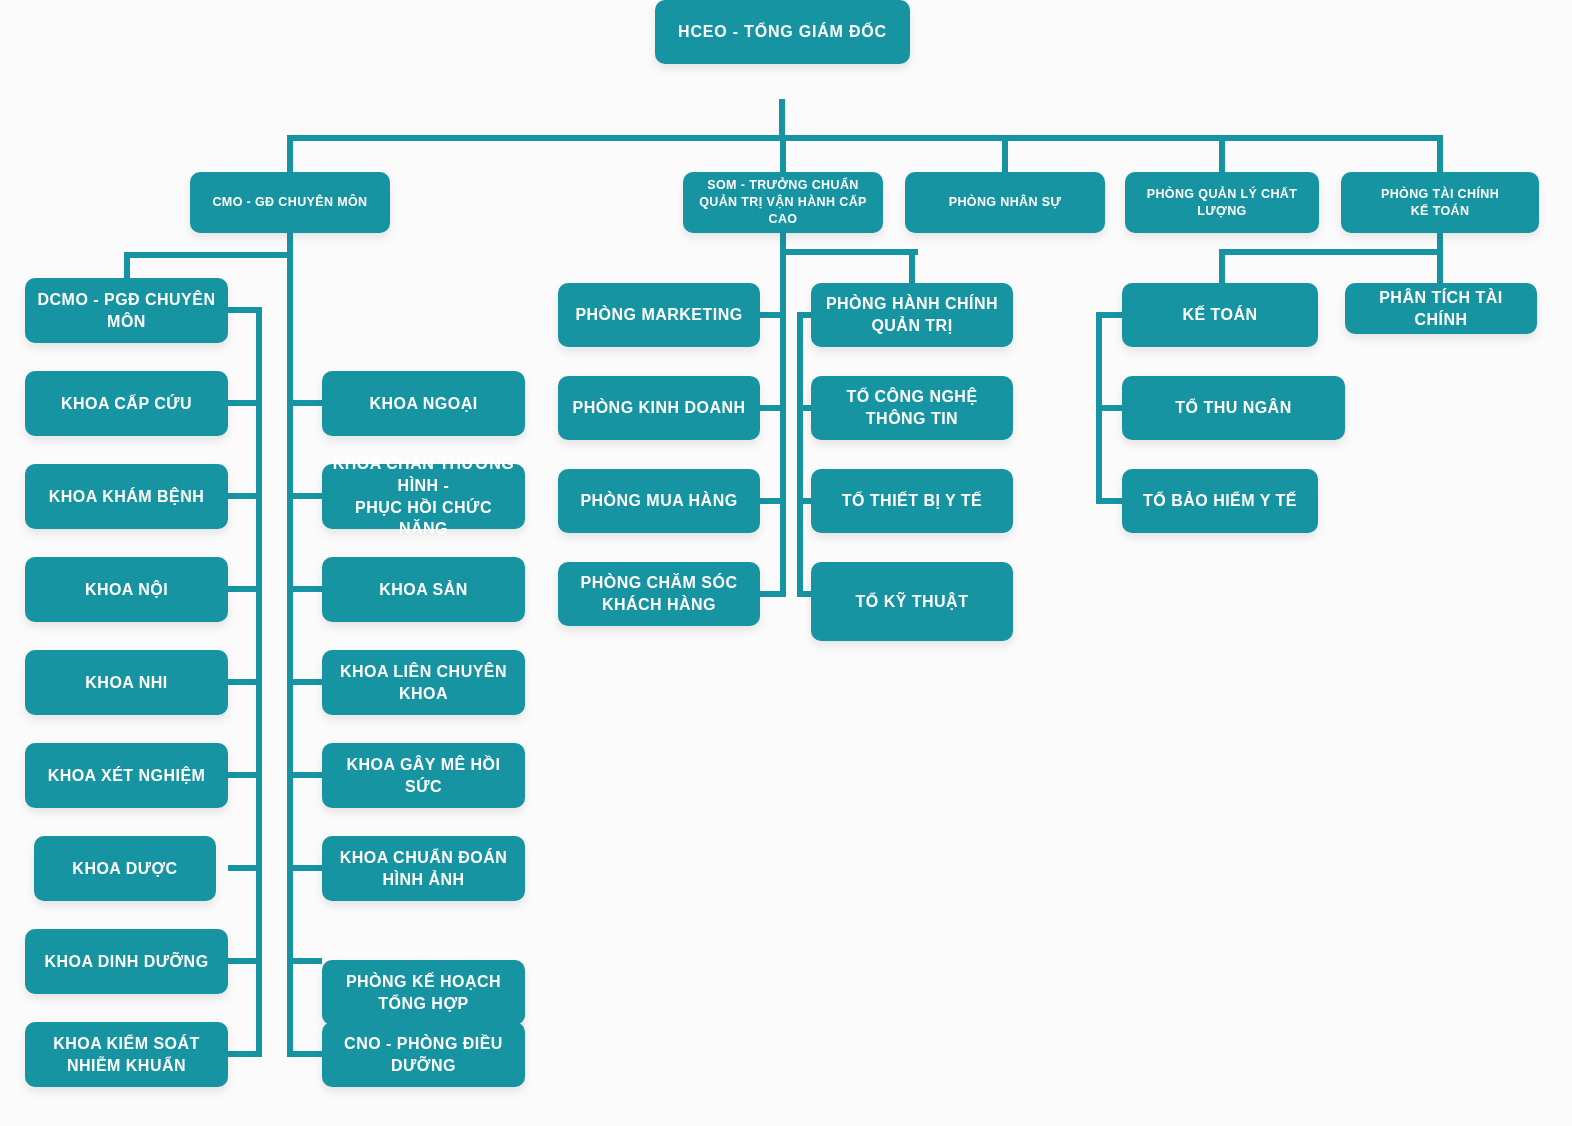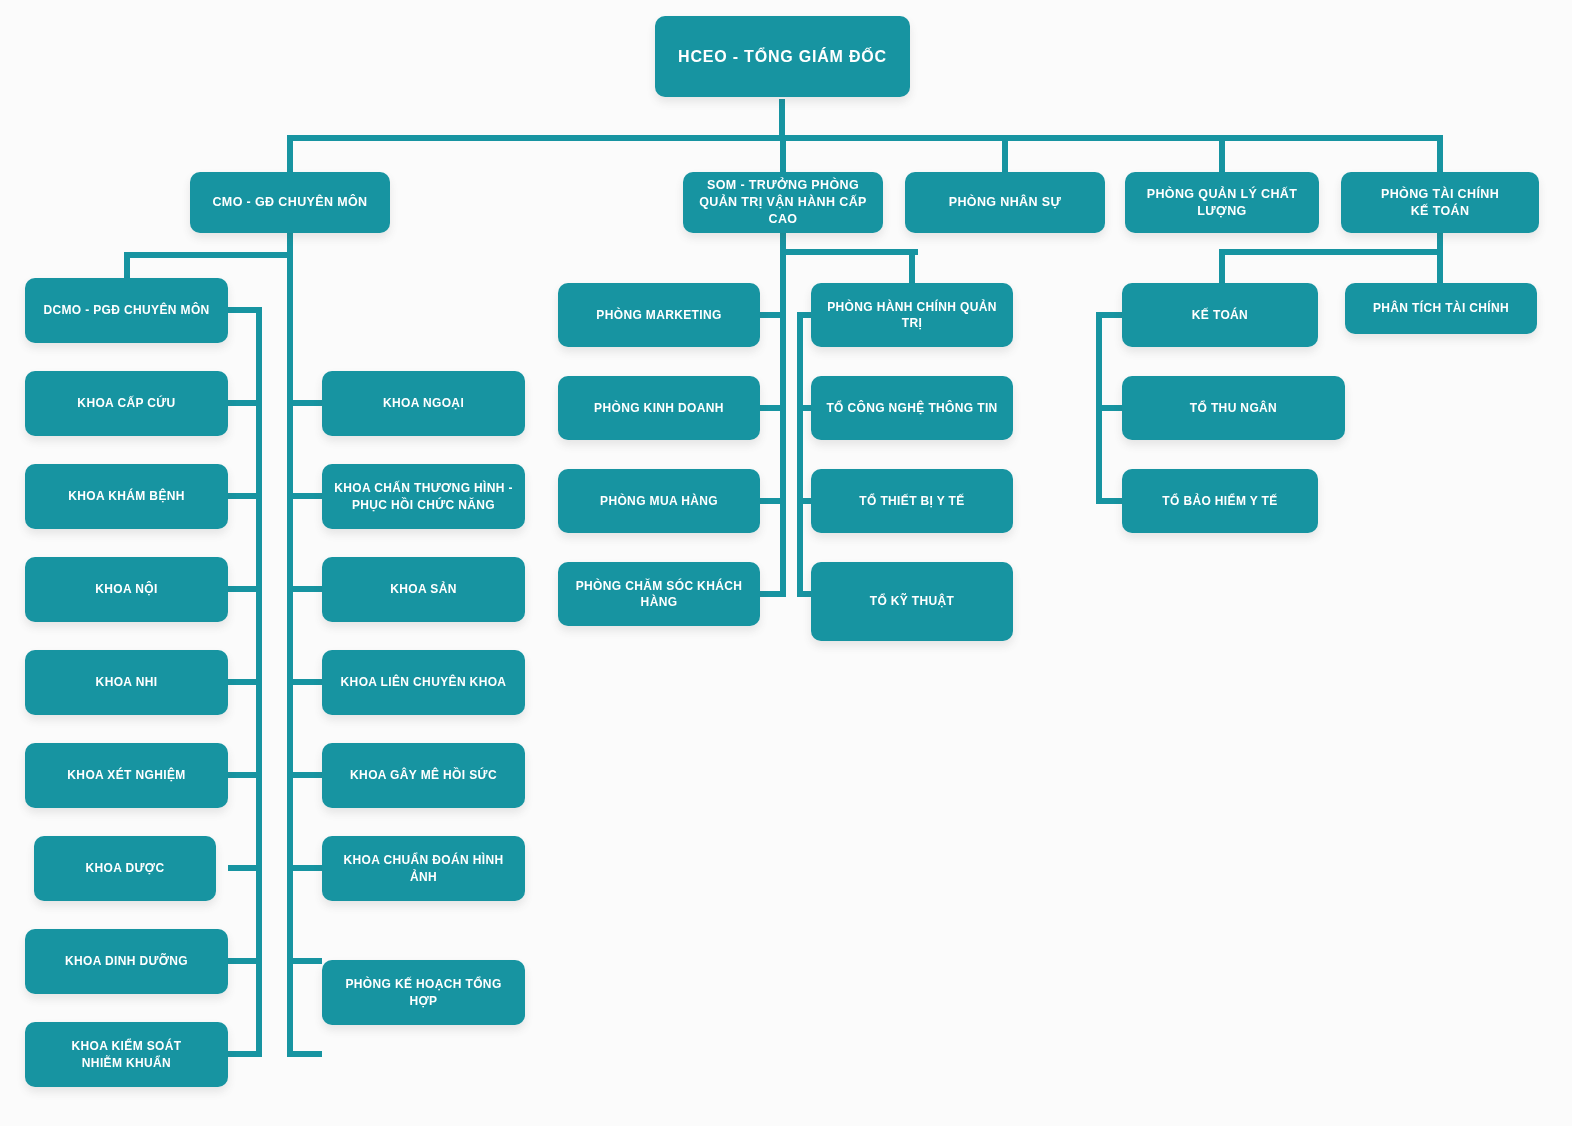--- a/index.html
+++ b/index.html
@@ -14,21 +14,21 @@
   .node {
     position: absolute;
     background: #1794a1;
     color: #ffffff;
     border-radius: 10px;
     display: flex;
     align-items: center;
     justify-content: center;
     text-align: center;
     font-weight: 700;
-    font-size: 12px;
+    font-size: 16px;
     letter-spacing: .03em;
     line-height: 1.35;
     white-space: pre-line;
     padding: 4px 8px;
     box-sizing: border-box;
     box-shadow: 0 5px 9px rgba(70,70,70,.12);
     cursor: pointer;
   }
   .lvl2 { font-size: 12.5px; }
   .root { font-size: 16px; letter-spacing: .05em; }
@@ -86,24 +86,24 @@
   <div class="line" style="left:797px;top:591px;width:14px;height:6px"></div>
 
   <div class="line" style="left:1437px;top:233px;width:6px;height:50px"></div>
   <div class="line" style="left:1219px;top:249px;width:224px;height:6px"></div>
   <div class="line" style="left:1219px;top:249px;width:6px;height:34px"></div>
   <div class="line" style="left:1096px;top:312px;width:6px;height:192px"></div>
   <div class="line" style="left:1096px;top:312px;width:26px;height:6px"></div>
   <div class="line" style="left:1096px;top:405px;width:26px;height:6px"></div>
   <div class="line" style="left:1096px;top:498px;width:26px;height:6px"></div>
 
-  <div class="node root" style="left:655px;top:16px;width:255px;height:81px">HCEO - TỔNG GIÁM ĐỐC</div>
+  <div class="node root" style="left:655px;top:0;width:255px;height:64px">HCEO - TỔNG GIÁM ĐỐC</div>
 
   <div class="node lvl2" style="left:190px;top:172px;width:200px;height:61px">CMO - GĐ CHUYÊN MÔN</div>
-  <div class="node lvl2" style="left:683px;top:172px;width:200px;height:61px">SOM - TRƯỞNG PHÒNG
+  <div class="node lvl2" style="left:683px;top:172px;width:200px;height:61px">SOM - TRƯỞNG CHUẨN
 QUẢN TRỊ VẬN HÀNH CẤP CAO</div>
   <div class="node lvl2" style="left:905px;top:172px;width:200px;height:61px">PHÒNG NHÂN SỰ</div>
   <div class="node lvl2" style="left:1125px;top:172px;width:194px;height:61px">PHÒNG QUẢN LÝ CHẤT LƯỢNG</div>
   <div class="node lvl2" style="left:1341px;top:172px;width:198px;height:61px">PHÒNG TÀI CHÍNH
 KẾ TOÁN</div>
 
   <div class="node" style="left:25px;top:278px;width:203px;height:65px">DCMO - PGĐ CHUYÊN MÔN</div>
   <div class="node" style="left:25px;top:371px;width:203px;height:65px">KHOA CẤP CỨU</div>
   <div class="node" style="left:25px;top:464px;width:203px;height:65px">KHOA KHÁM BỆNH</div>
   <div class="node" style="left:25px;top:557px;width:203px;height:65px">KHOA NỘI</div>
@@ -115,20 +115,21 @@
 NHIỄM KHUẨN</div>
 
   <div class="node" style="left:322px;top:371px;width:203px;height:65px">KHOA NGOẠI</div>
   <div class="node" style="left:322px;top:464px;width:203px;height:65px">KHOA CHẤN THƯƠNG HÌNH -
 PHỤC HỒI CHỨC NĂNG</div>
   <div class="node" style="left:322px;top:557px;width:203px;height:65px">KHOA SẢN</div>
   <div class="node" style="left:322px;top:650px;width:203px;height:65px">KHOA LIÊN CHUYÊN KHOA</div>
   <div class="node" style="left:322px;top:743px;width:203px;height:65px">KHOA GÂY MÊ HỒI SỨC</div>
   <div class="node" style="left:322px;top:836px;width:203px;height:65px">KHOA CHUẨN ĐOÁN HÌNH ẢNH</div>
   <div class="node" style="left:322px;top:960px;width:203px;height:65px">PHÒNG KẾ HOẠCH TỔNG HỢP</div>
+  <div class="node" style="left:322px;top:1022px;width:203px;height:65px">CNO - PHÒNG ĐIỀU DƯỠNG</div>
 
   <div class="node" style="left:558px;top:283px;width:202px;height:64px">PHÒNG MARKETING</div>
   <div class="node" style="left:558px;top:376px;width:202px;height:64px">PHÒNG KINH DOANH</div>
   <div class="node" style="left:558px;top:469px;width:202px;height:64px">PHÒNG MUA HÀNG</div>
   <div class="node" style="left:558px;top:562px;width:202px;height:64px">PHÒNG CHĂM SÓC KHÁCH HÀNG</div>
 
   <div class="node" style="left:811px;top:283px;width:202px;height:64px">PHÒNG HÀNH CHÍNH QUẢN TRỊ</div>
   <div class="node" style="left:811px;top:376px;width:202px;height:64px">TỔ CÔNG NGHỆ THÔNG TIN</div>
   <div class="node" style="left:811px;top:469px;width:202px;height:64px">TỔ THIẾT BỊ Y TẾ</div>
   <div class="node" style="left:811px;top:562px;width:202px;height:79px">TỔ KỸ THUẬT</div>

